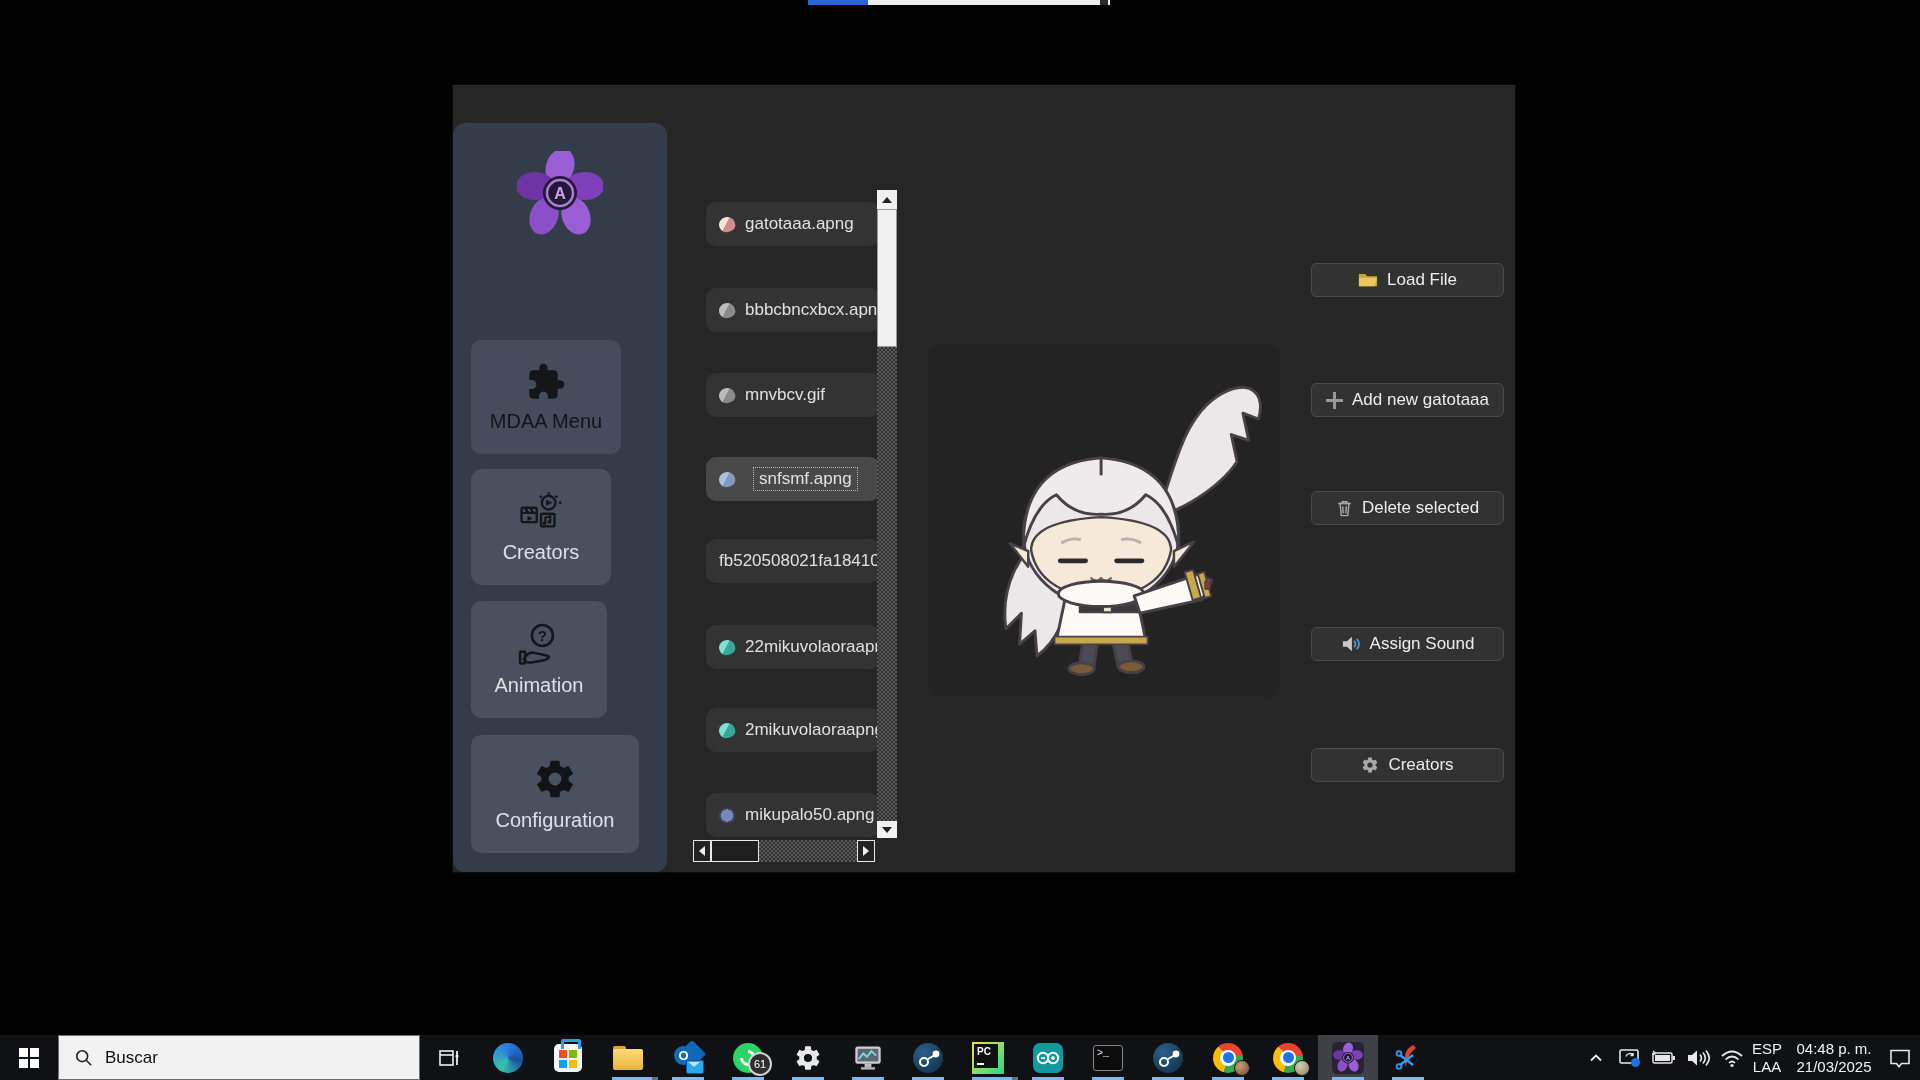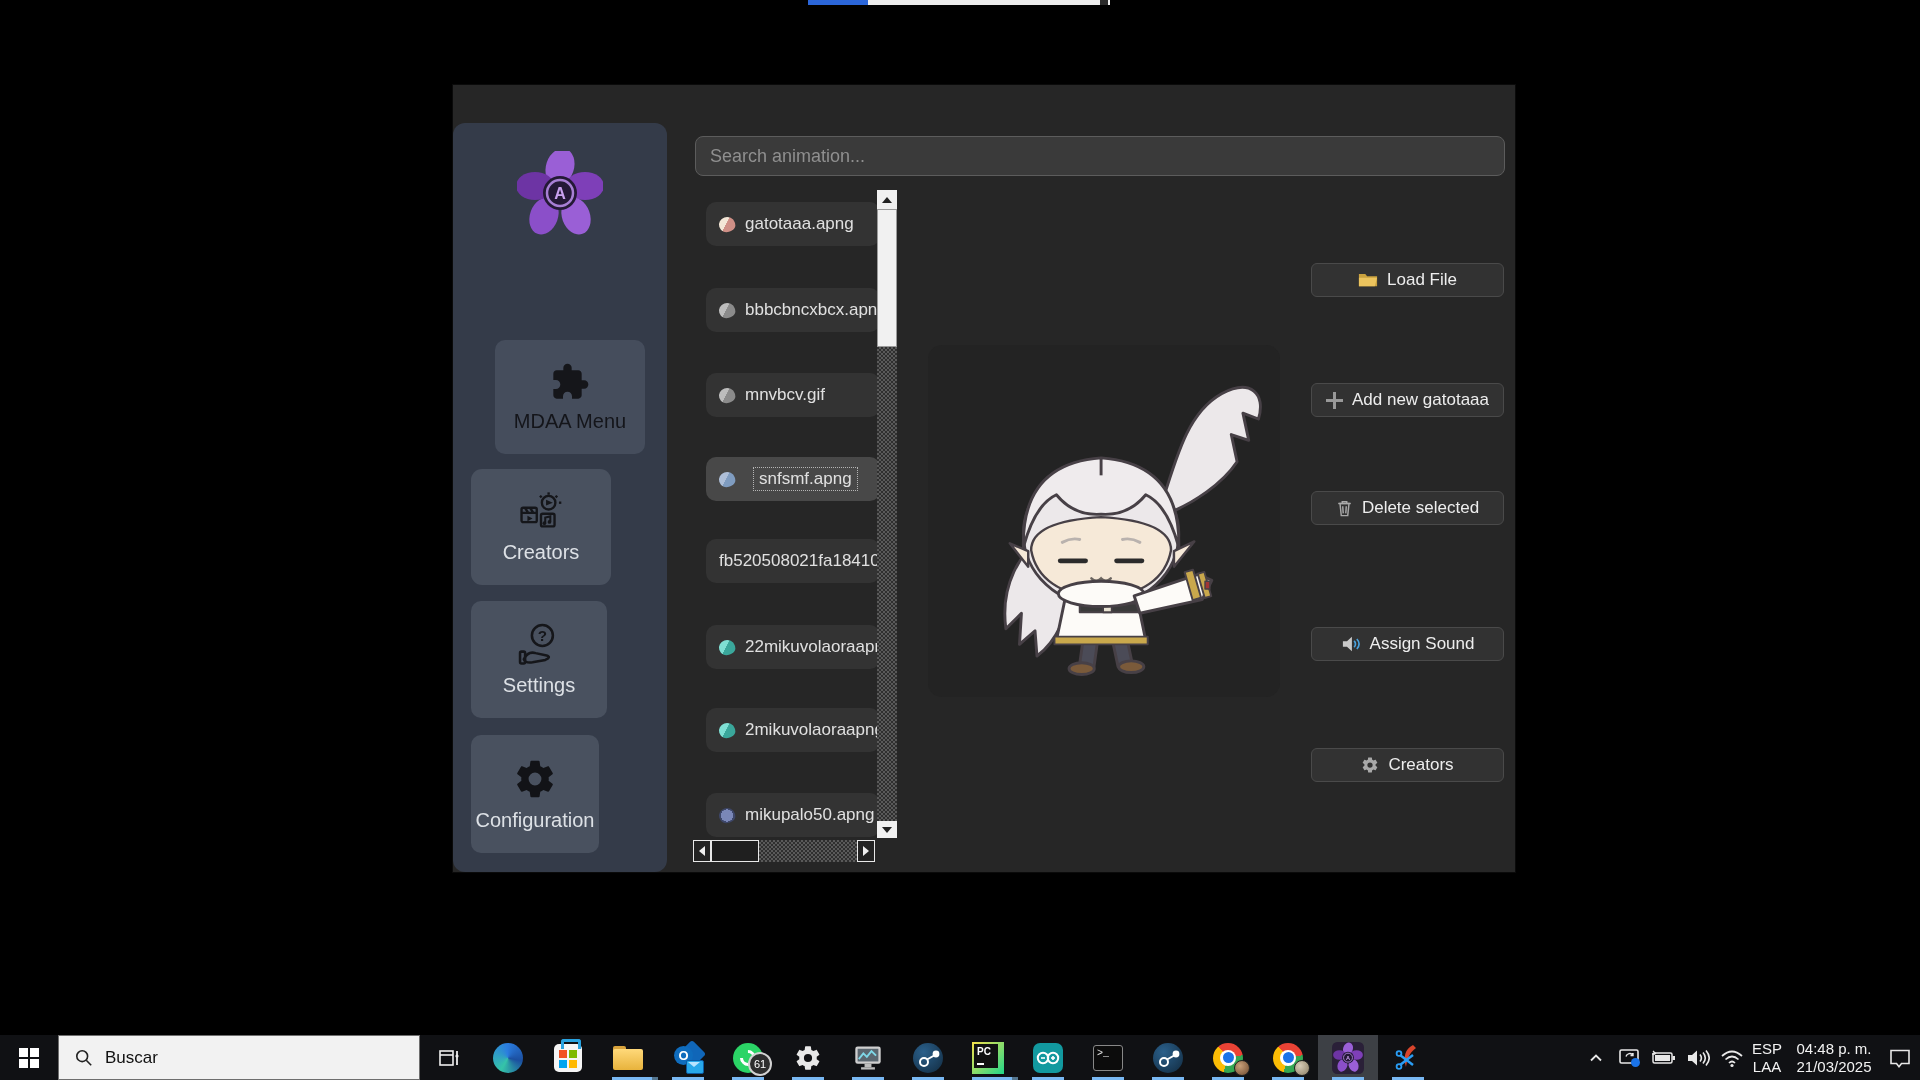--- a/index.html
+++ b/index.html
@@ -21,24 +21,24 @@
     color:#222;font-size:14px;cursor:default;}
   .max-box{width:11px;height:11px;border:1px solid #222;display:inline-block;}
   .content{left:0;top:38px;width:1062px;height:749px;background:#262626;}
   
   .sidebar{left:0;top:0;width:214px;height:749px;background:#343b49;border-radius:12px;}
   .logo{left:64px;top:28px;width:86px;height:86px;}
   .side-btn{left:18px;border-radius:10px;display:flex;flex-direction:column;align-items:center;
     justify-content:center;gap:8px;cursor:pointer;}
   .side-btn .lbl{font-size:20px;}
   .sb-anim{top:83px;width:180px;height:117px;background:#6d8cb4;color:#0d0d0d;}
-  .sb-mdaa{top:217px;width:150px;height:114px;background:#454d5c;color:#14151a;margin-left:24px;}
+  .sb-mdaa{top:217px;width:150px;height:114px;background:#454d5c;color:#14151a;}
   .sb-creators{top:346px;width:140px;height:116px;background:#49515f;color:#dde1e6;border-radius:11px;}
   .sb-tutorial{top:478px;width:136px;height:117px;background:#49515f;color:#dde1e6;}
-  .sb-config{top:612px;width:128px;height:118px;background:#49515f;color:#dde1e6;}
+  .sb-config{top:612px;width:168px;height:118px;background:#49515f;color:#dde1e6;}
   
   .search{left:242px;top:13px;width:810px;height:40px;background:#3a3a3a;border:1px solid #5c5c5c;
     border-radius:8px;color:#bdbdbd;font-size:18px;padding:0 14px;box-sizing:border-box;outline:none;}
   .search::placeholder{color:#8f8f8f;}
   
   .item{left:253px;width:174px;height:44px;background:#333333;border-radius:10px;display:flex;
     align-items:center;overflow:hidden;white-space:nowrap;color:#e0e0e0;font-size:17px;cursor:pointer;}
   .item .sprite{flex:0 0 16px;height:15px;margin:0 10px 0 13px;border-radius:55% 60% 45% 55%;
     transform:rotate(-18deg);}
   .item.selected{background:#484848;}
@@ -199,32 +199,31 @@
 
       <div class="abs side-btn sb-tutorial">
         <svg width="44" height="44" viewBox="0 0 26 26">
           <g stroke="#15161a" stroke-width="1.5" fill="none">
             <circle cx="15" cy="8" r="6.2"></circle>
             <text x="15" y="11.5" text-anchor="middle" font-size="9" font-weight="bold" fill="#15161a" stroke="none">?</text>
             <path d="M4,22 q2.5,-5 7,-3.6 l6.5,1.4 q3,0.9 -0.8,2.6 l-7.5,1.4 q-4.5,0.6 -5.2,-1.8 z"></path>
             <rect x="1.8" y="17.5" width="3" height="7" rx="0.8"></rect>
           </g>
         </svg>
-        <span class="lbl">Settings</span>
+        <span class="lbl">Animation</span>
       </div>
 
       <div class="abs side-btn sb-config">
         <svg width="44" height="44" viewBox="0 0 24 24">
           <path fill="#121317" fill-rule="evenodd" d="M12,15.5A3.5,3.5 0 0,1 8.5,12A3.5,3.5 0 0,1 12,8.5A3.5,3.5 0 0,1 15.5,12A3.5,3.5 0 0,1 12,15.5M19.43,12.97C19.47,12.65 19.5,12.33 19.5,12C19.5,11.67 19.47,11.34 19.43,11L21.54,9.37C21.73,9.22 21.78,8.95 21.66,8.73L19.66,5.27C19.54,5.05 19.27,4.96 19.05,5.05L16.56,6.05C16.04,5.66 15.5,5.32 14.87,5.07L14.5,2.42C14.46,2.18 14.25,2 14,2H10C9.75,2 9.54,2.18 9.5,2.42L9.13,5.07C8.5,5.32 7.96,5.66 7.44,6.05L4.95,5.05C4.73,4.96 4.46,5.05 4.34,5.27L2.34,8.73C2.21,8.95 2.27,9.22 2.46,9.37L4.57,11C4.53,11.34 4.5,11.67 4.5,12C4.5,12.33 4.53,12.65 4.57,12.97L2.46,14.63C2.27,14.78 2.21,15.05 2.34,15.27L4.34,18.73C4.46,18.95 4.73,19.03 4.95,18.95L7.44,17.94C7.96,18.34 8.5,18.68 9.13,18.93L9.5,21.58C9.54,21.82 9.75,22 10,22H14C14.25,22 14.46,21.82 14.5,21.58L14.87,18.93C15.5,18.67 16.04,18.34 16.56,17.94L19.05,18.95C19.27,19.03 19.54,18.95 19.66,18.73L21.66,15.27C21.78,15.05 21.73,14.78 21.54,14.63L19.43,12.97Z"></path>
         </svg>
         <span class="lbl">Configuration</span>
       </div>
     </div>
 
-    <input class="abs search" placeholder="Search animation..." style="">
 
     <div class="abs item" style="top:79px">
       <span class="sprite s1"></span>
       <span class="item-label">gatotaaa.apng</span>
       </div>
     <div class="abs item" style="top:165px">
       <span class="sprite s2"></span>
       <span class="item-label">bbbcbncxbcx.apng</span>
       </div>
     <div class="abs item" style="top:250px">

